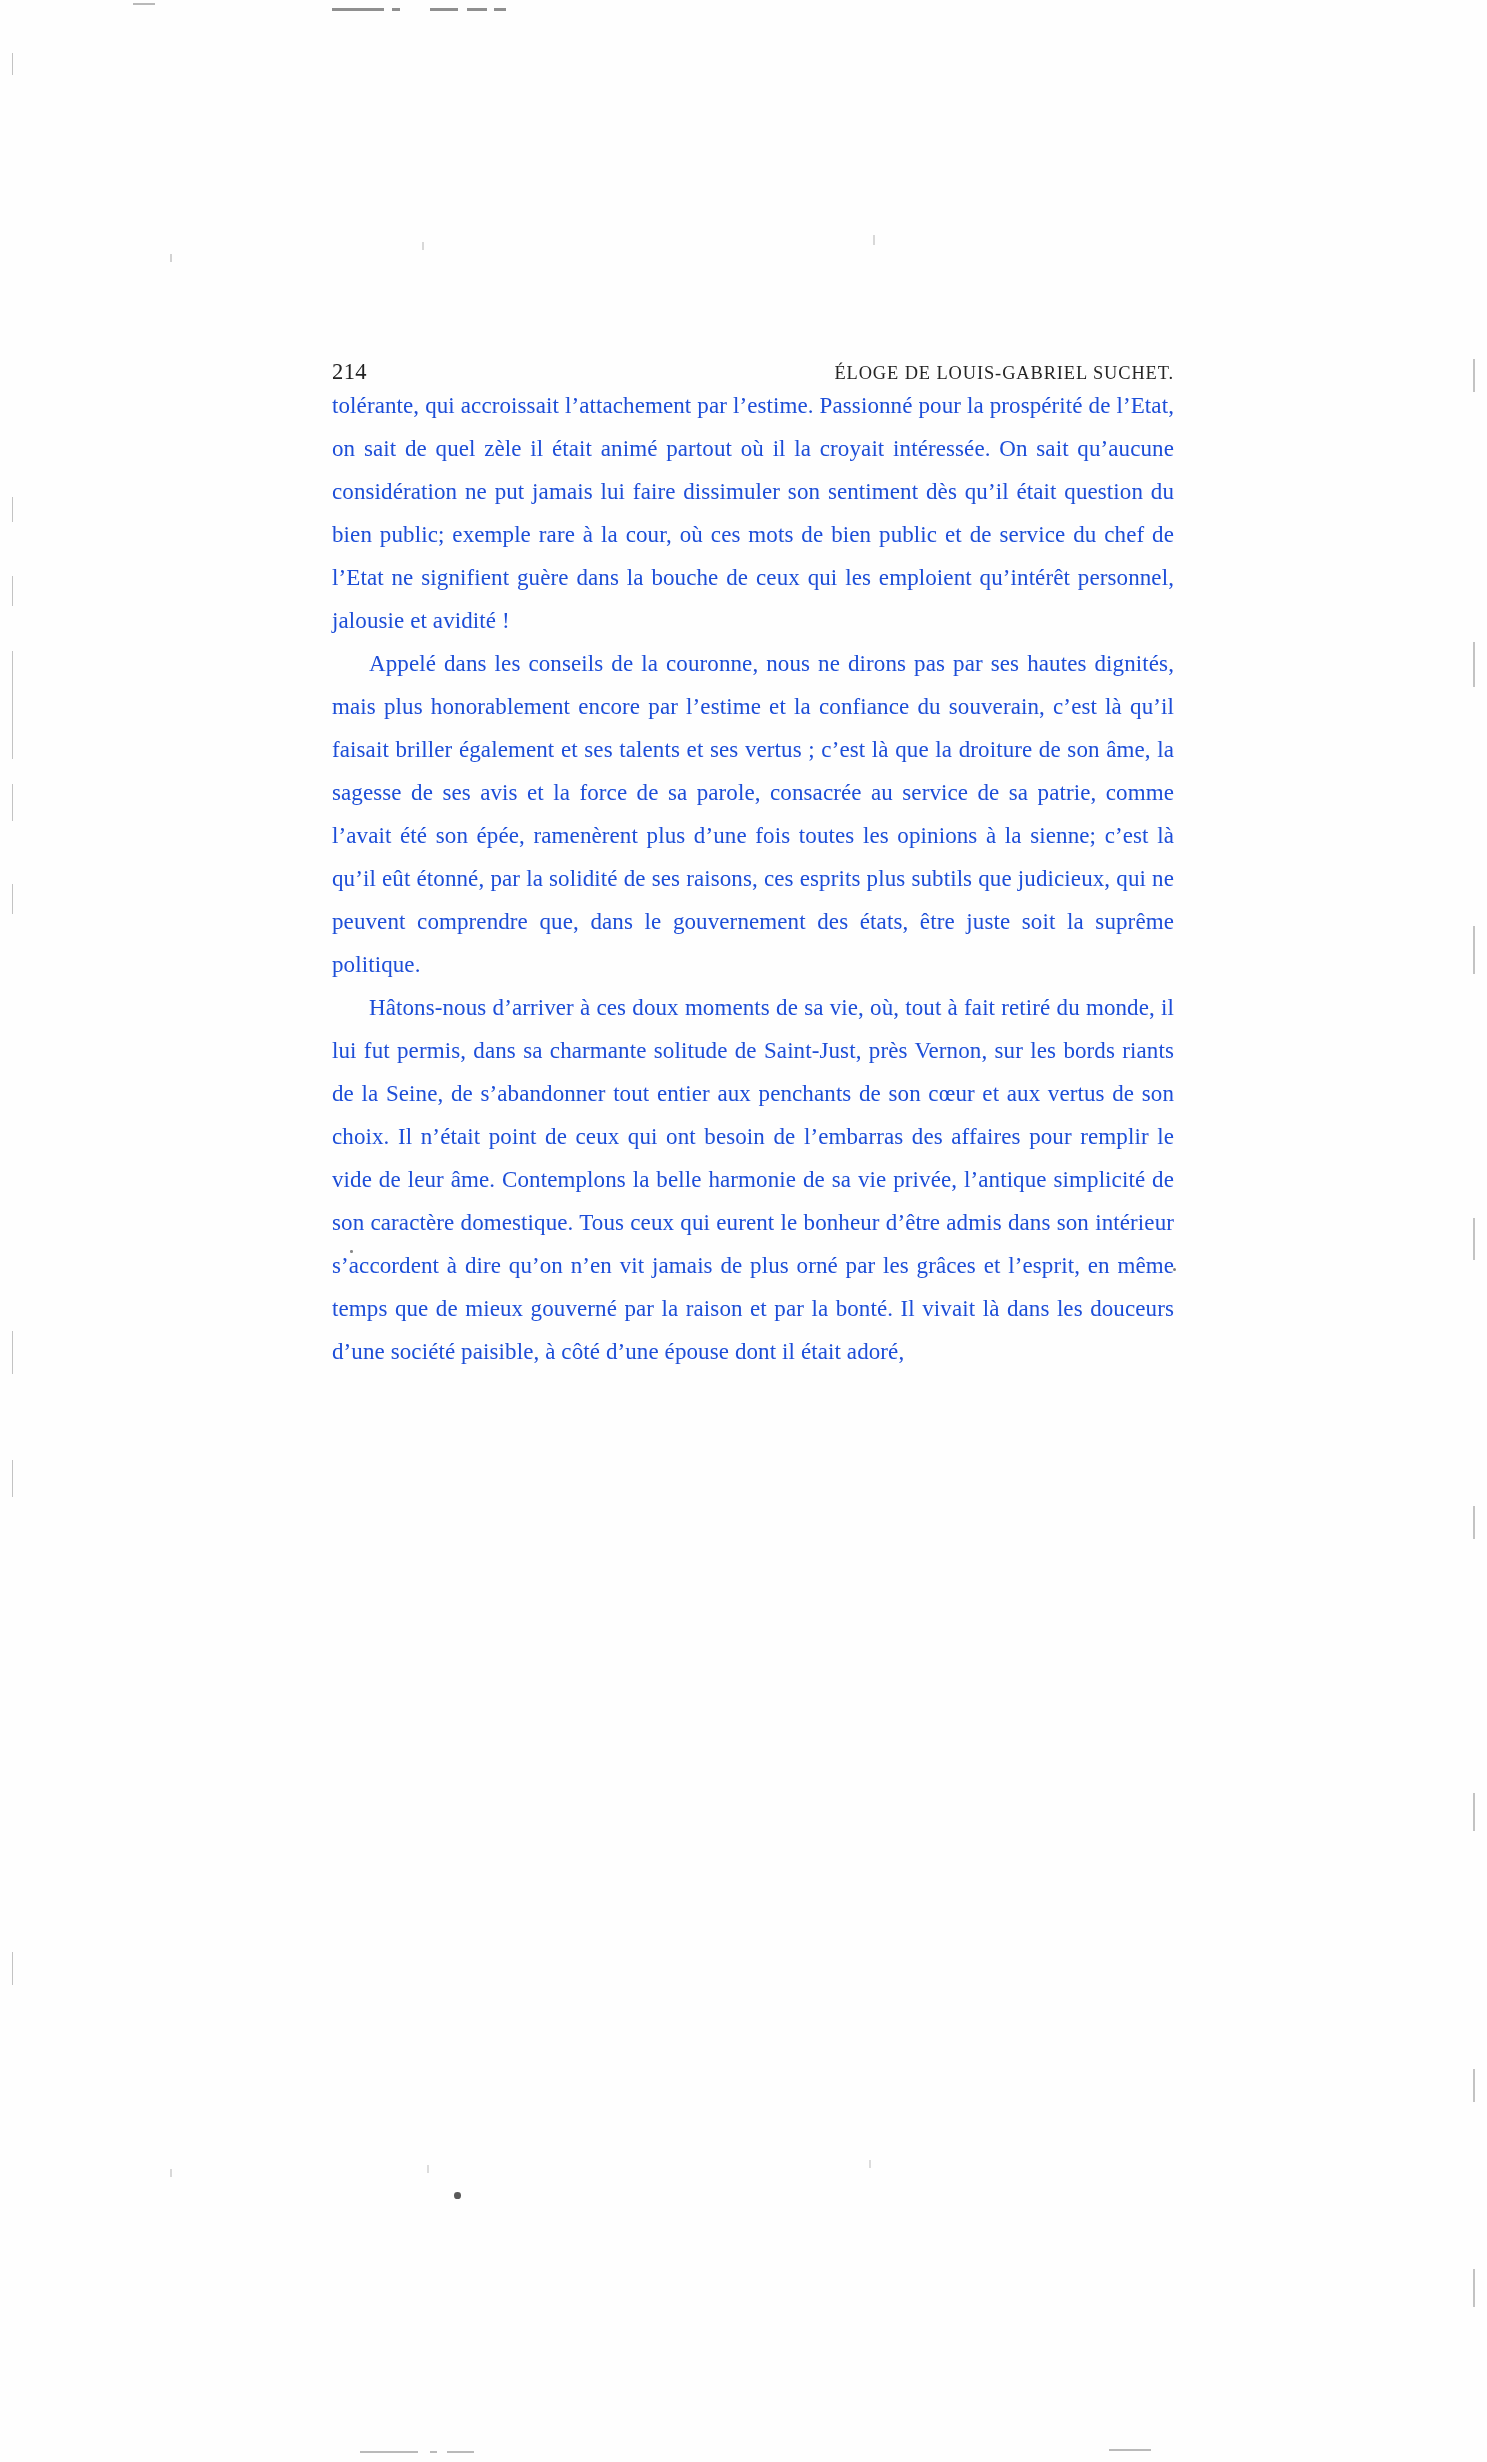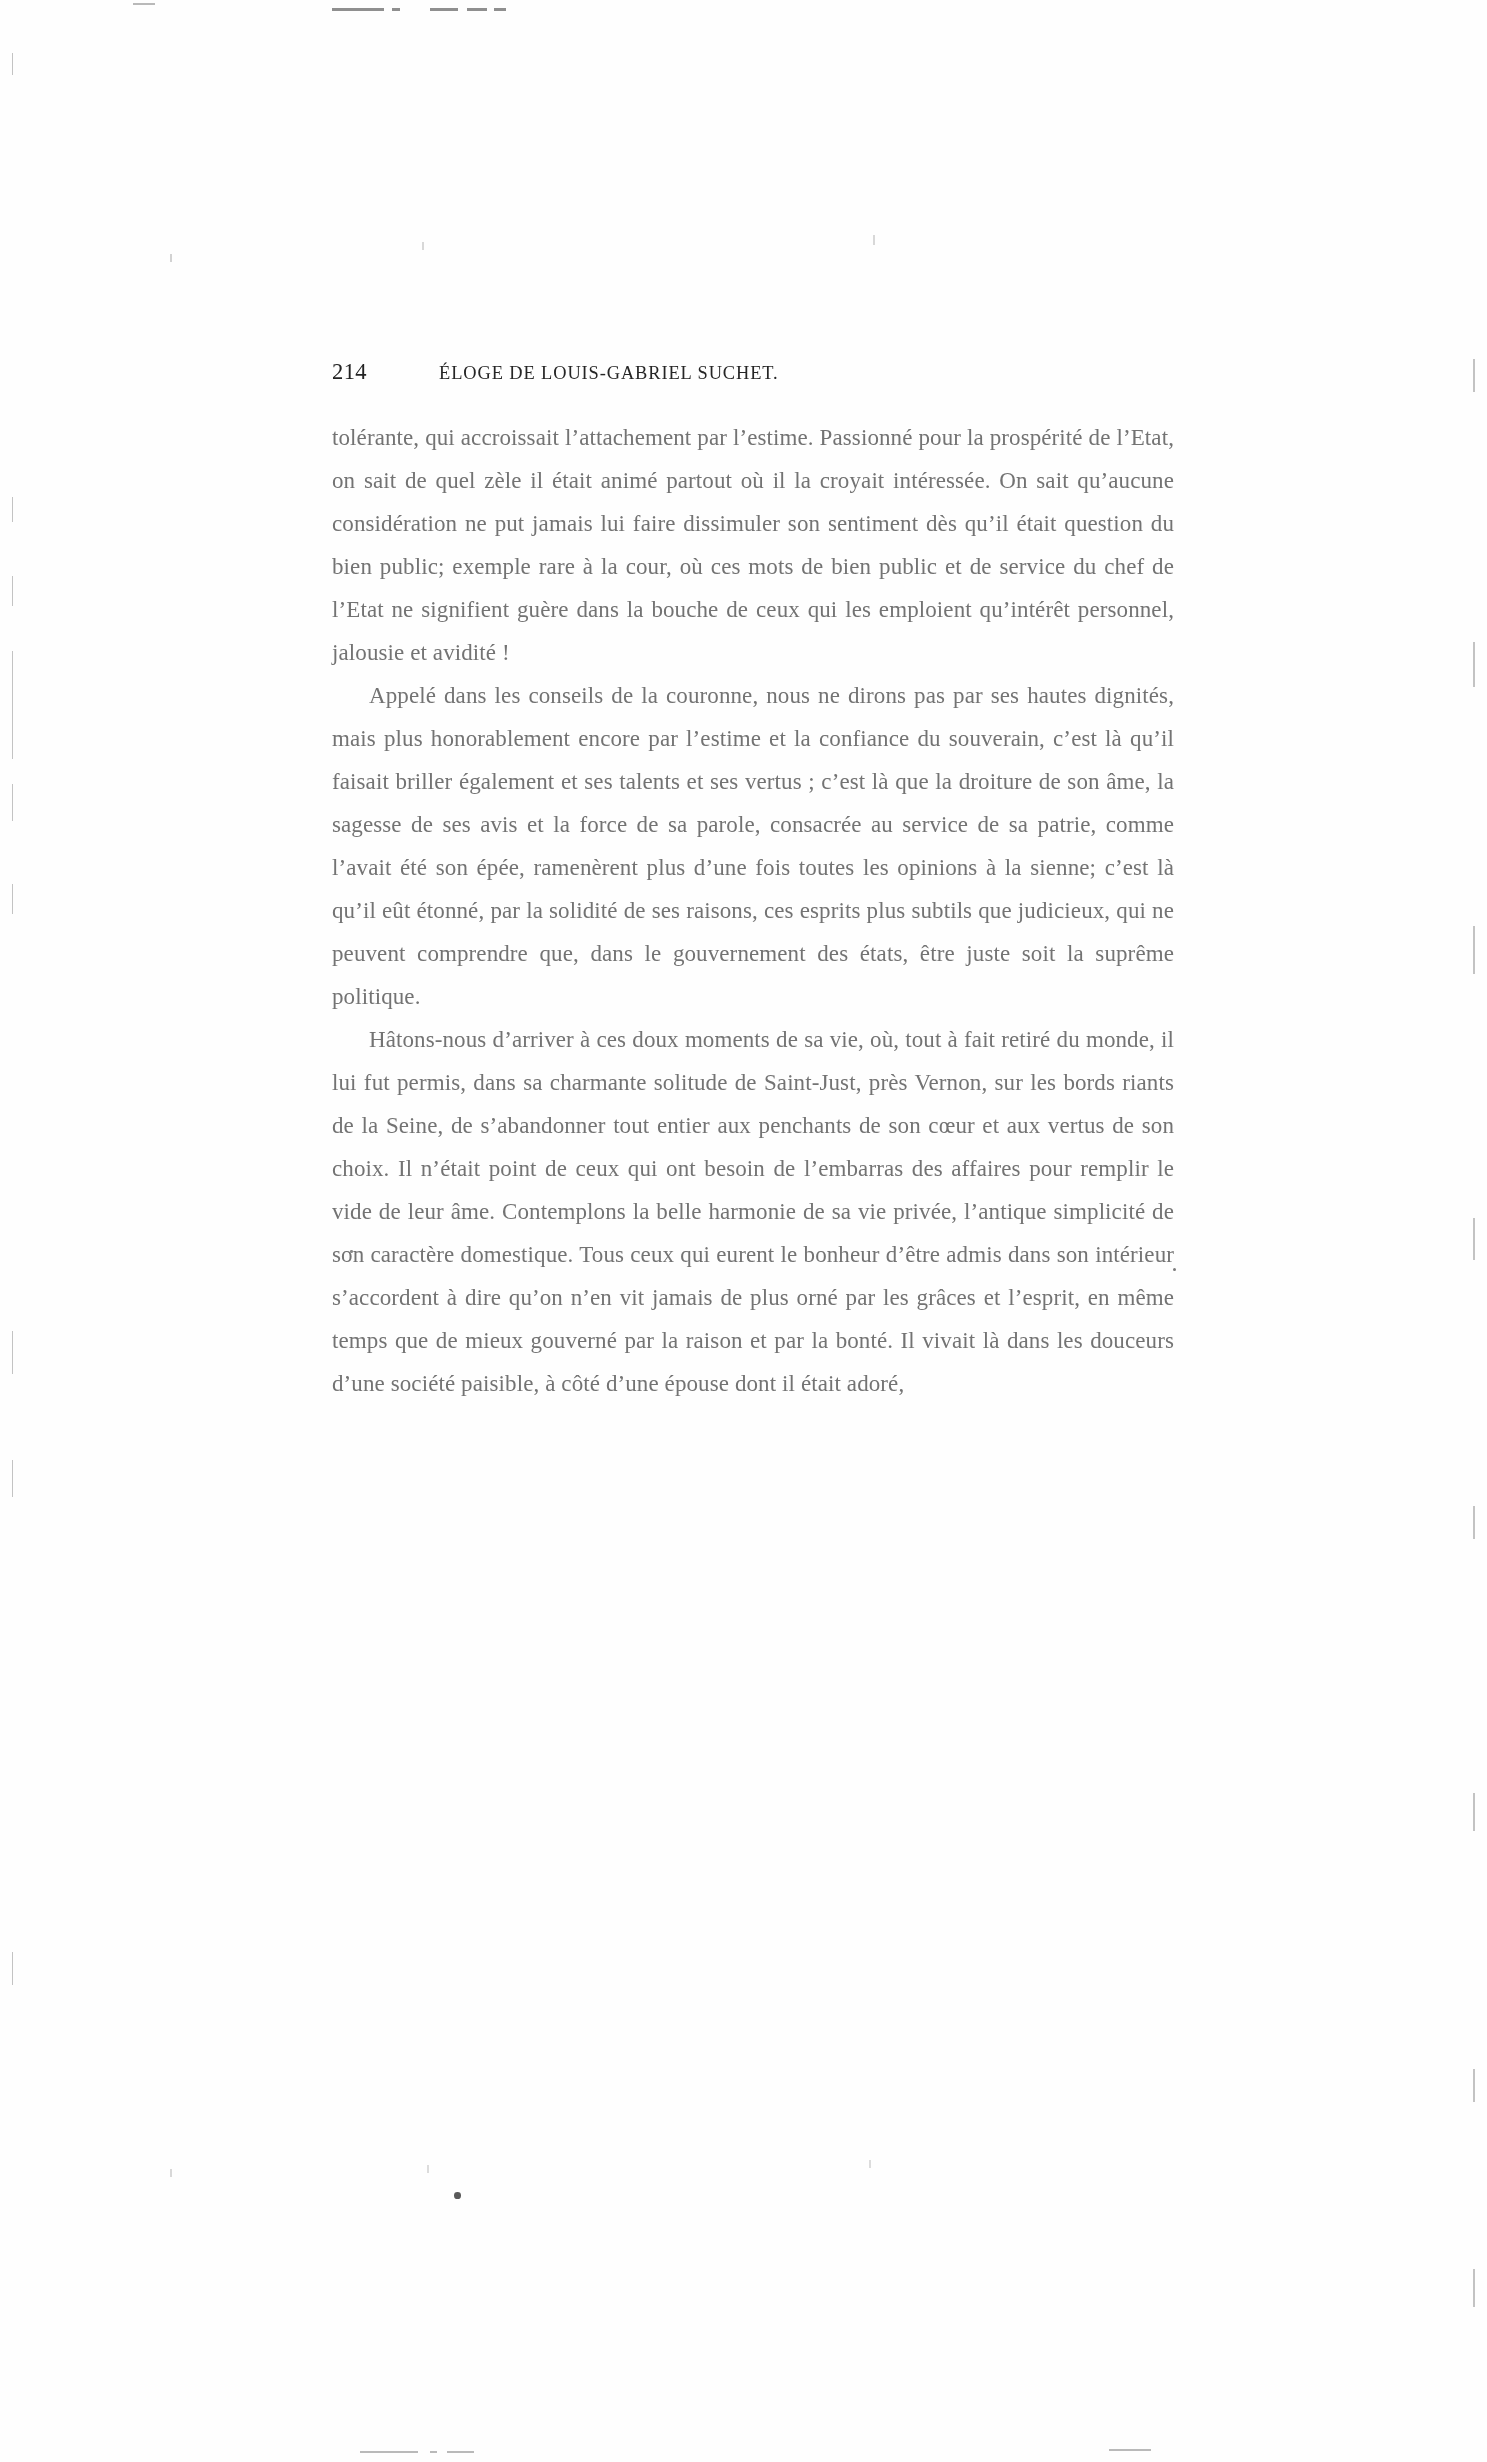--- a/index.html
+++ b/index.html
@@ -52,22 +52,22 @@
     position: absolute;
     left: 332px;
     top: 359px;
     width: 842px;
   }
 
   .running-head {
     display: flex;
     align-items: baseline;
     gap: 0;
-    margin-bottom: 32px;
     height: 25px;
+    justify-content: space-between;
   }
   .folio {
     font-size: 22.5px;
     letter-spacing: 0.4px;
     color: #232323;
     width: 107px;
     flex: none;
   }
   .head-title {
     font-size: 18.4px;
@@ -77,21 +77,21 @@
     font-variant: small-caps;
     text-transform: uppercase;
   }
 
   p.para {
     margin: 0;
     font-size: 23px;
     line-height: 43px;
     text-align: justify;
     text-justify: inter-word;
-    color: #737373;
+    color: #1d4ed8;
     letter-spacing: 0.1px;
   }
   p.para.indent { text-indent: 37px; }
 
   
   .ink-1 { color: #1b1b1b; }
   .ink-2 { color: #202020; }
   .ink-3 { color: #232323; }
   .ink-4 { color: #2a2a2a; }
 

